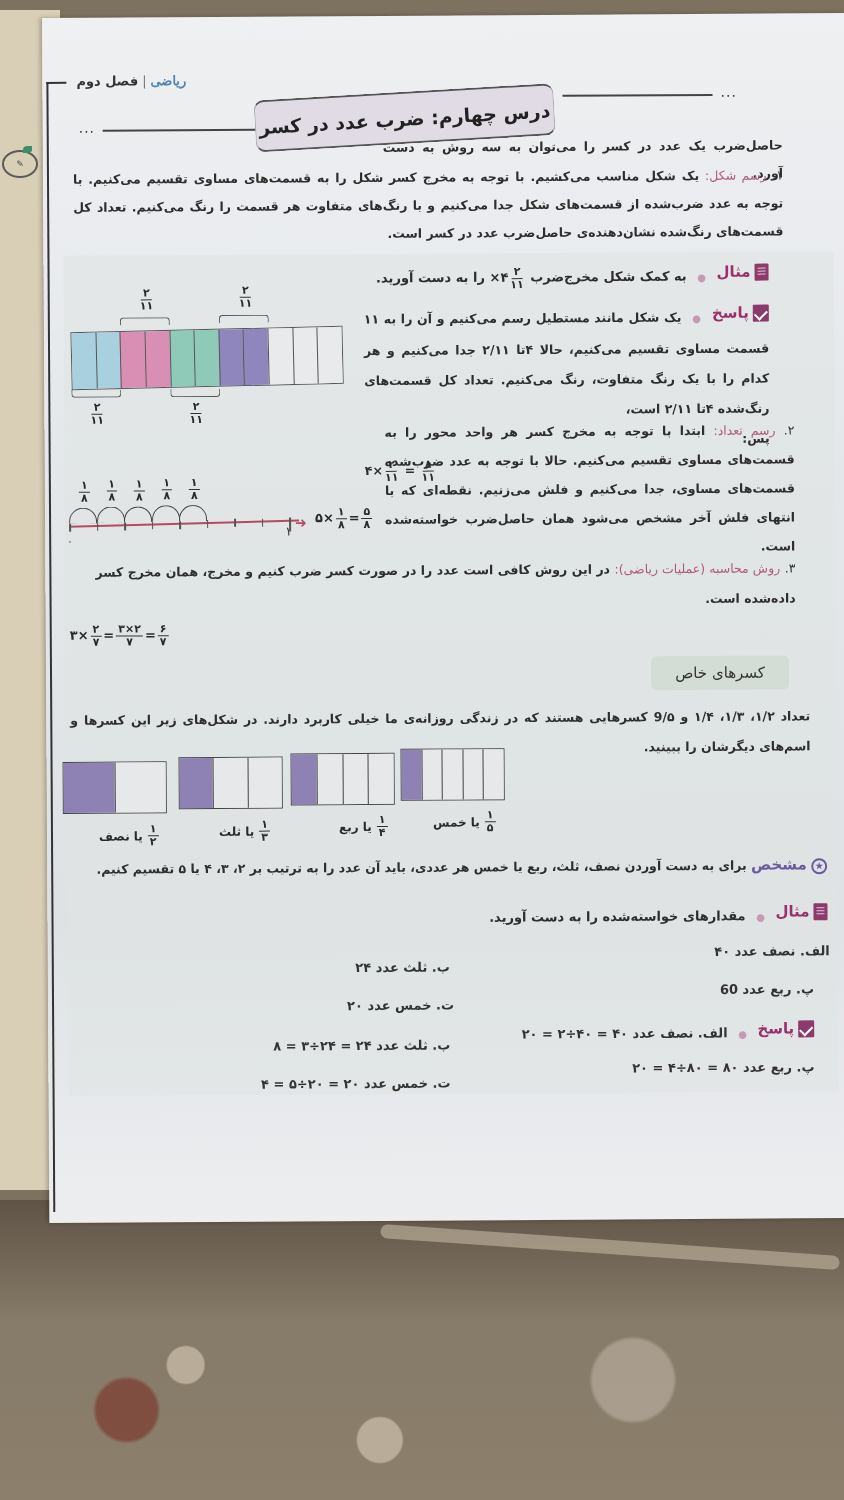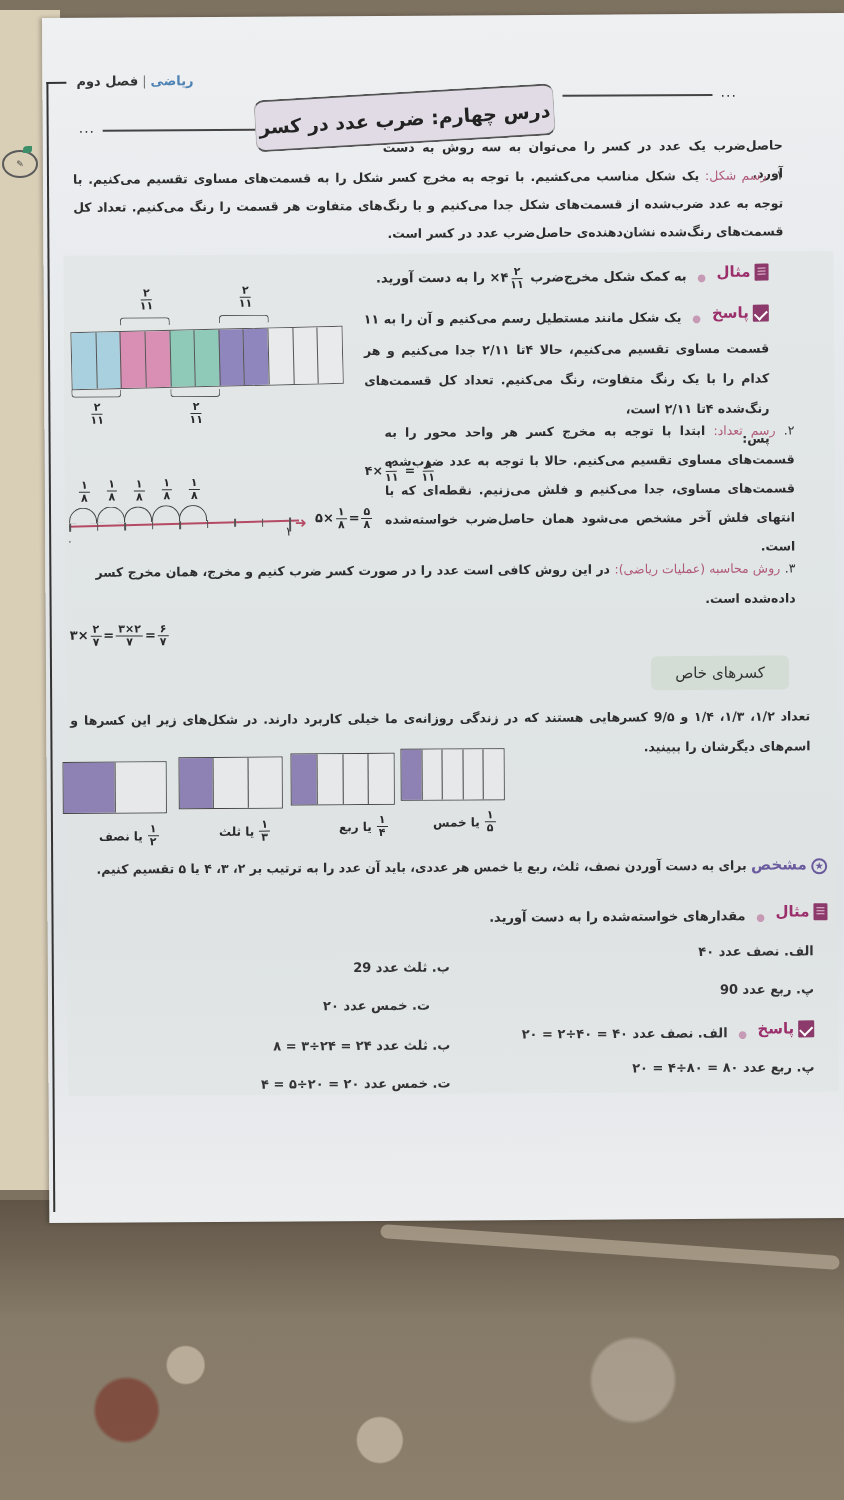--- a/index.html
+++ b/index.html
@@ -51,21 +51,21 @@
   }
   .frame-top {
     position: absolute; left: 4px; top: 64px; width: 20px; height: 2px; background: #333;
   }
   .abs { position: absolute; }
 
   .chapter {
     position: absolute; left: 34px; top: 56px; font-size: 13px; font-weight: bold;
     direction: rtl; color: #333;
   }
-  .chapter .subj { color: #4f83b4; font-weight: bold; }
+  .chapter .subj { color: #4f83b4; font-weight: bold; font-family: Liberation Serif, serif; }
   .chapter .sep { color: #777; margin: 0 4px; font-weight: normal; }
 
   .title-line-r { position: absolute; left: 520px; top: 80px; width: 150px; height: 2px; background: #444; }
   .title-line-l { position: absolute; left: 60px; top: 112px; width: 160px; height: 2px; background: #444; }
   .dots-r { position: absolute; left: 678px; top: 70px; font-size: 14px; letter-spacing: 1px; color: #333; }
   .dots-l { position: absolute; left: 36px; top: 102px; font-size: 14px; letter-spacing: 1px; color: #333; }
 
   .lesson-title {
     position: absolute; left: 212px; top: 76px; width: 300px; height: 52px;
     background: #e0dbe4; border: 1px solid #aaa; border-radius: 10px;
@@ -377,24 +377,24 @@
 
   <div class="para" style="left:380px; top:884px; width:400px; font-size:13px;">
     <span class="tag">
         <span class="doc-icon"></span>
         <span>مثال</span>
       </span>
     <span class="bullet">●</span>
     <span>مقدارهای خواسته‌شده را به دست آورید.</span>
   </div>
 
-  <div class="q" style="right:36px; top:930px;">الف. نصف عدد ۴۰</div>
-  <div class="q" style="right:400px; top:944px;">ب. ثلث عدد 29</div>
-  <div class="q" style="right:36px; top:968px;">پ. ربع عدد 90</div>
-  <div class="q" style="right:420px; top:982px;">ت. خمس عدد ۲۰</div>
+  <div class="q" style="right:20px; top:930px;">الف. نصف عدد ۴۰</div>
+  <div class="q" style="right:400px; top:944px;">ب. ثلث عدد ۲۴</div>
+  <div class="q" style="right:36px; top:968px;">پ. ربع عدد 60</div>
+  <div class="q" style="right:396px; top:982px;">ت. خمس عدد ۲۰</div>
 
   <div class="q" style="right:36px; top:1006px;">
     <span class="tag">
         <span class="check-icon"></span>
         <span>پاسخ</span>
       </span>
     <span class="bullet">●</span>
     <span>الف. نصف عدد ۴۰ = ۴۰÷۲ = ۲۰</span>
   </div>
   <div class="q" style="right:400px; top:1022px;">ب. ثلث عدد ۲۴ = ۲۴÷۳ = ۸</div>

